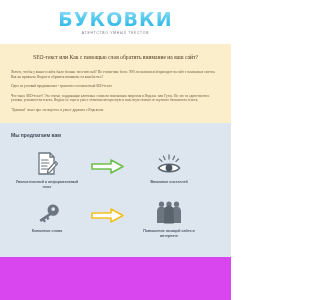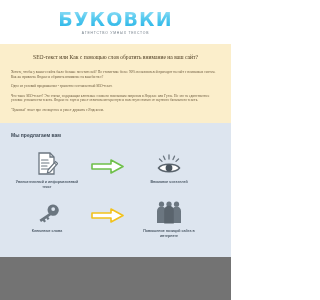--- a/index.html
+++ b/index.html
@@ -2,21 +2,21 @@
 <html lang="ru"><head>
 <meta charset="utf-8">
 <style>
   html,body{margin:0;padding:0;}
   body{
     width:231px;height:300px;overflow:hidden;
     background:#ffffff;
     font-family:"Liberation Serif", serif;
     -webkit-font-smoothing:antialiased;
   }
-  .page{position:relative;width:231px;height:300px;background:#737373;}
+  .page{position:relative;width:231px;height:300px;background:#d946ef;}
 
   
   .header{
     height:44px;background:#ffffff;
     display:flex;flex-direction:column;
     align-items:center;justify-content:flex-start;
     padding-top:9px;box-sizing:border-box;
   }
   .logo{
     font-family:"DejaVu Sans", sans-serif;

